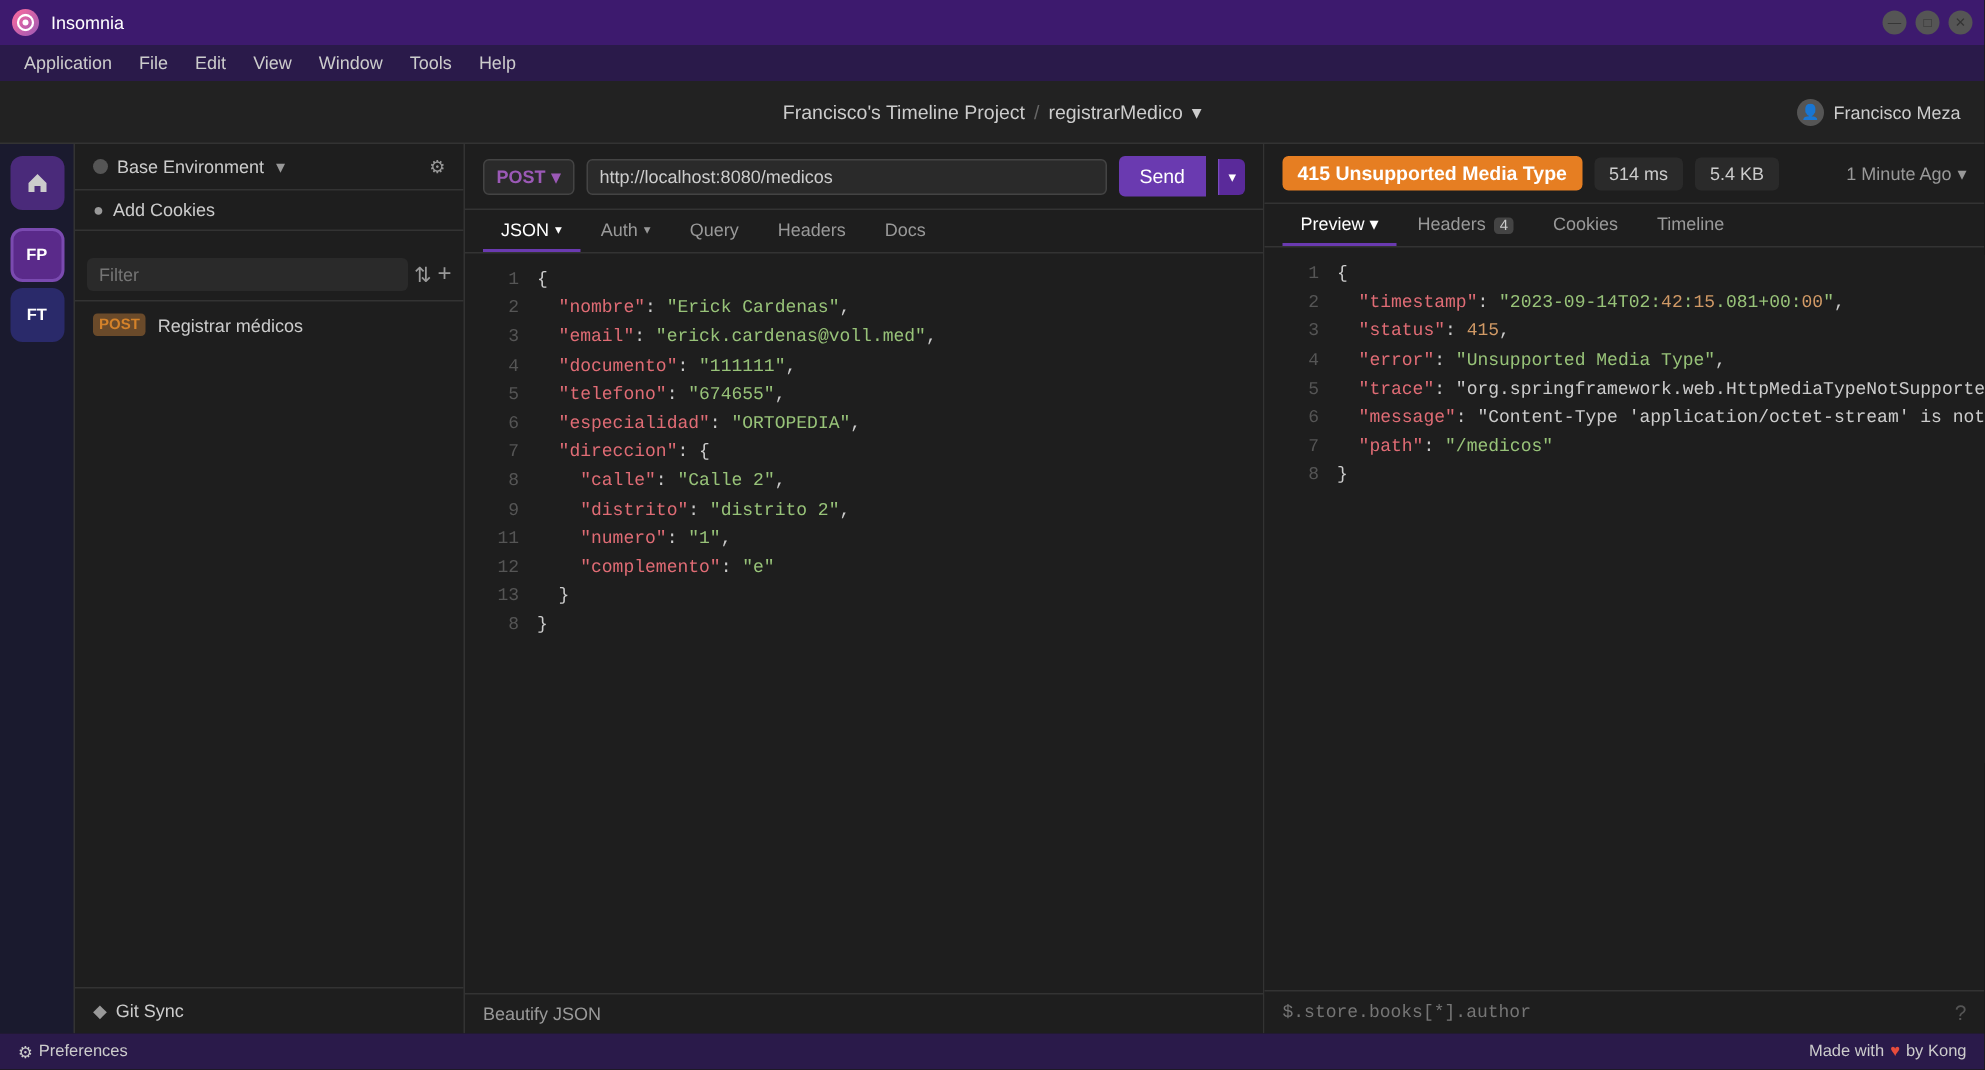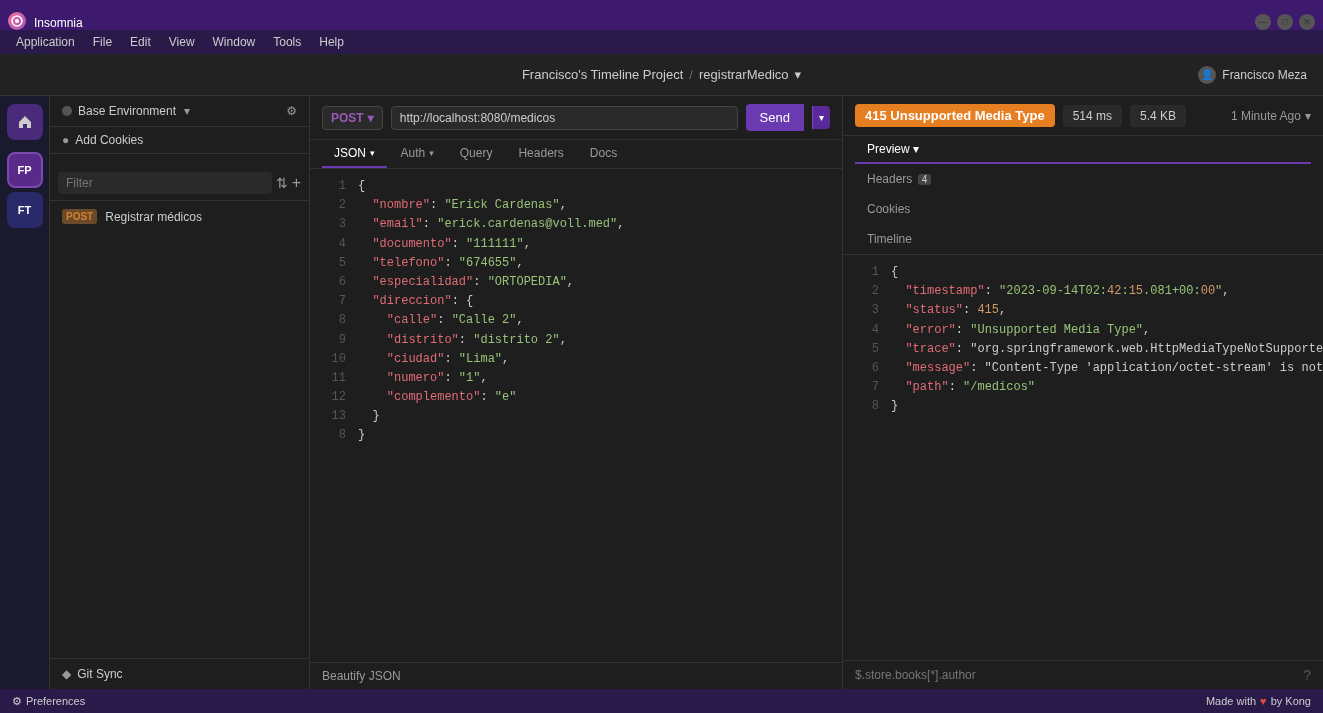--- a/index.html
+++ b/index.html
@@ -13,21 +13,21 @@
       overflow: hidden;
       display: flex;
       flex-direction: column;
     }
 
     
     .titlebar {
       background: #3d1a6e;
       height: 30px;
       display: flex;
-      align-items: flex-end;
+      align-items: center;
       padding: 0 8px;
       gap: 8px;
       flex-shrink: 0;
     }
     .titlebar-logo {
       width: 18px;
       height: 18px;
       border-radius: 50%;
       background: linear-gradient(135deg, #ff6b9d, #9b59b6);
       display: flex;
@@ -429,21 +429,20 @@
       display: flex;
       align-items: center;
       gap: 4px;
     }
 
     .response-tabs-bar {
       display: flex;
       border-bottom: 1px solid #333;
       padding: 0 12px;
       gap: 2px;
-      flex-direction: column;
     }
     .response-tab {
       padding: 6px 12px;
       cursor: pointer;
       color: #999;
       font-size: 12px;
       border-bottom: 2px solid transparent;
     }
     .response-tab.active {
       color: #fff;
@@ -473,21 +472,21 @@
       display: flex;
       align-items: center;
     }
     .jsonpath-input {
       flex: 1;
       background: none;
       border: none;
       color: #666;
       font-size: 12px;
       outline: none;
-      font-family: Liberation Sans, sans-serif;
+      font-family: Liberation Mono, monospace;
     }
     .help-icon {
       color: #555;
       cursor: pointer;
       font-size: 14px;
     }
 
     
     .bottom-bar {
       background: #2a1a4a;
@@ -660,24 +659,20 @@
         </div>
         <div class="code-line">
           <span class="line-num">8</span>
           <span class="code-content">    <span class="key-color">"calle"</span>: <span class="str-color">"Calle 2"</span>,</span>
         </div>
         <div class="code-line">
           <span class="line-num">9</span>
           <span class="code-content">    <span class="key-color">"distrito"</span>: <span class="str-color">"distrito 2"</span>,</span>
         </div>
         <div class="code-line">
-          <span class="line-num">10</span>
-          <span class="code-content">    <span class="key-color">"ciudad"</span>: <span class="str-color">"Lima"</span>,</span>
-        </div>
-        <div class="code-line">
           <span class="line-num">11</span>
           <span class="code-content">    <span class="key-color">"numero"</span>: <span class="str-color">"1"</span>,</span>
         </div>
         <div class="code-line">
           <span class="line-num">12</span>
           <span class="code-content">    <span class="key-color">"complemento"</span>: <span class="str-color">"e"</span></span>
         </div>
         <div class="code-line">
           <span class="line-num">13</span>
           <span class="code-content">  }</span>

